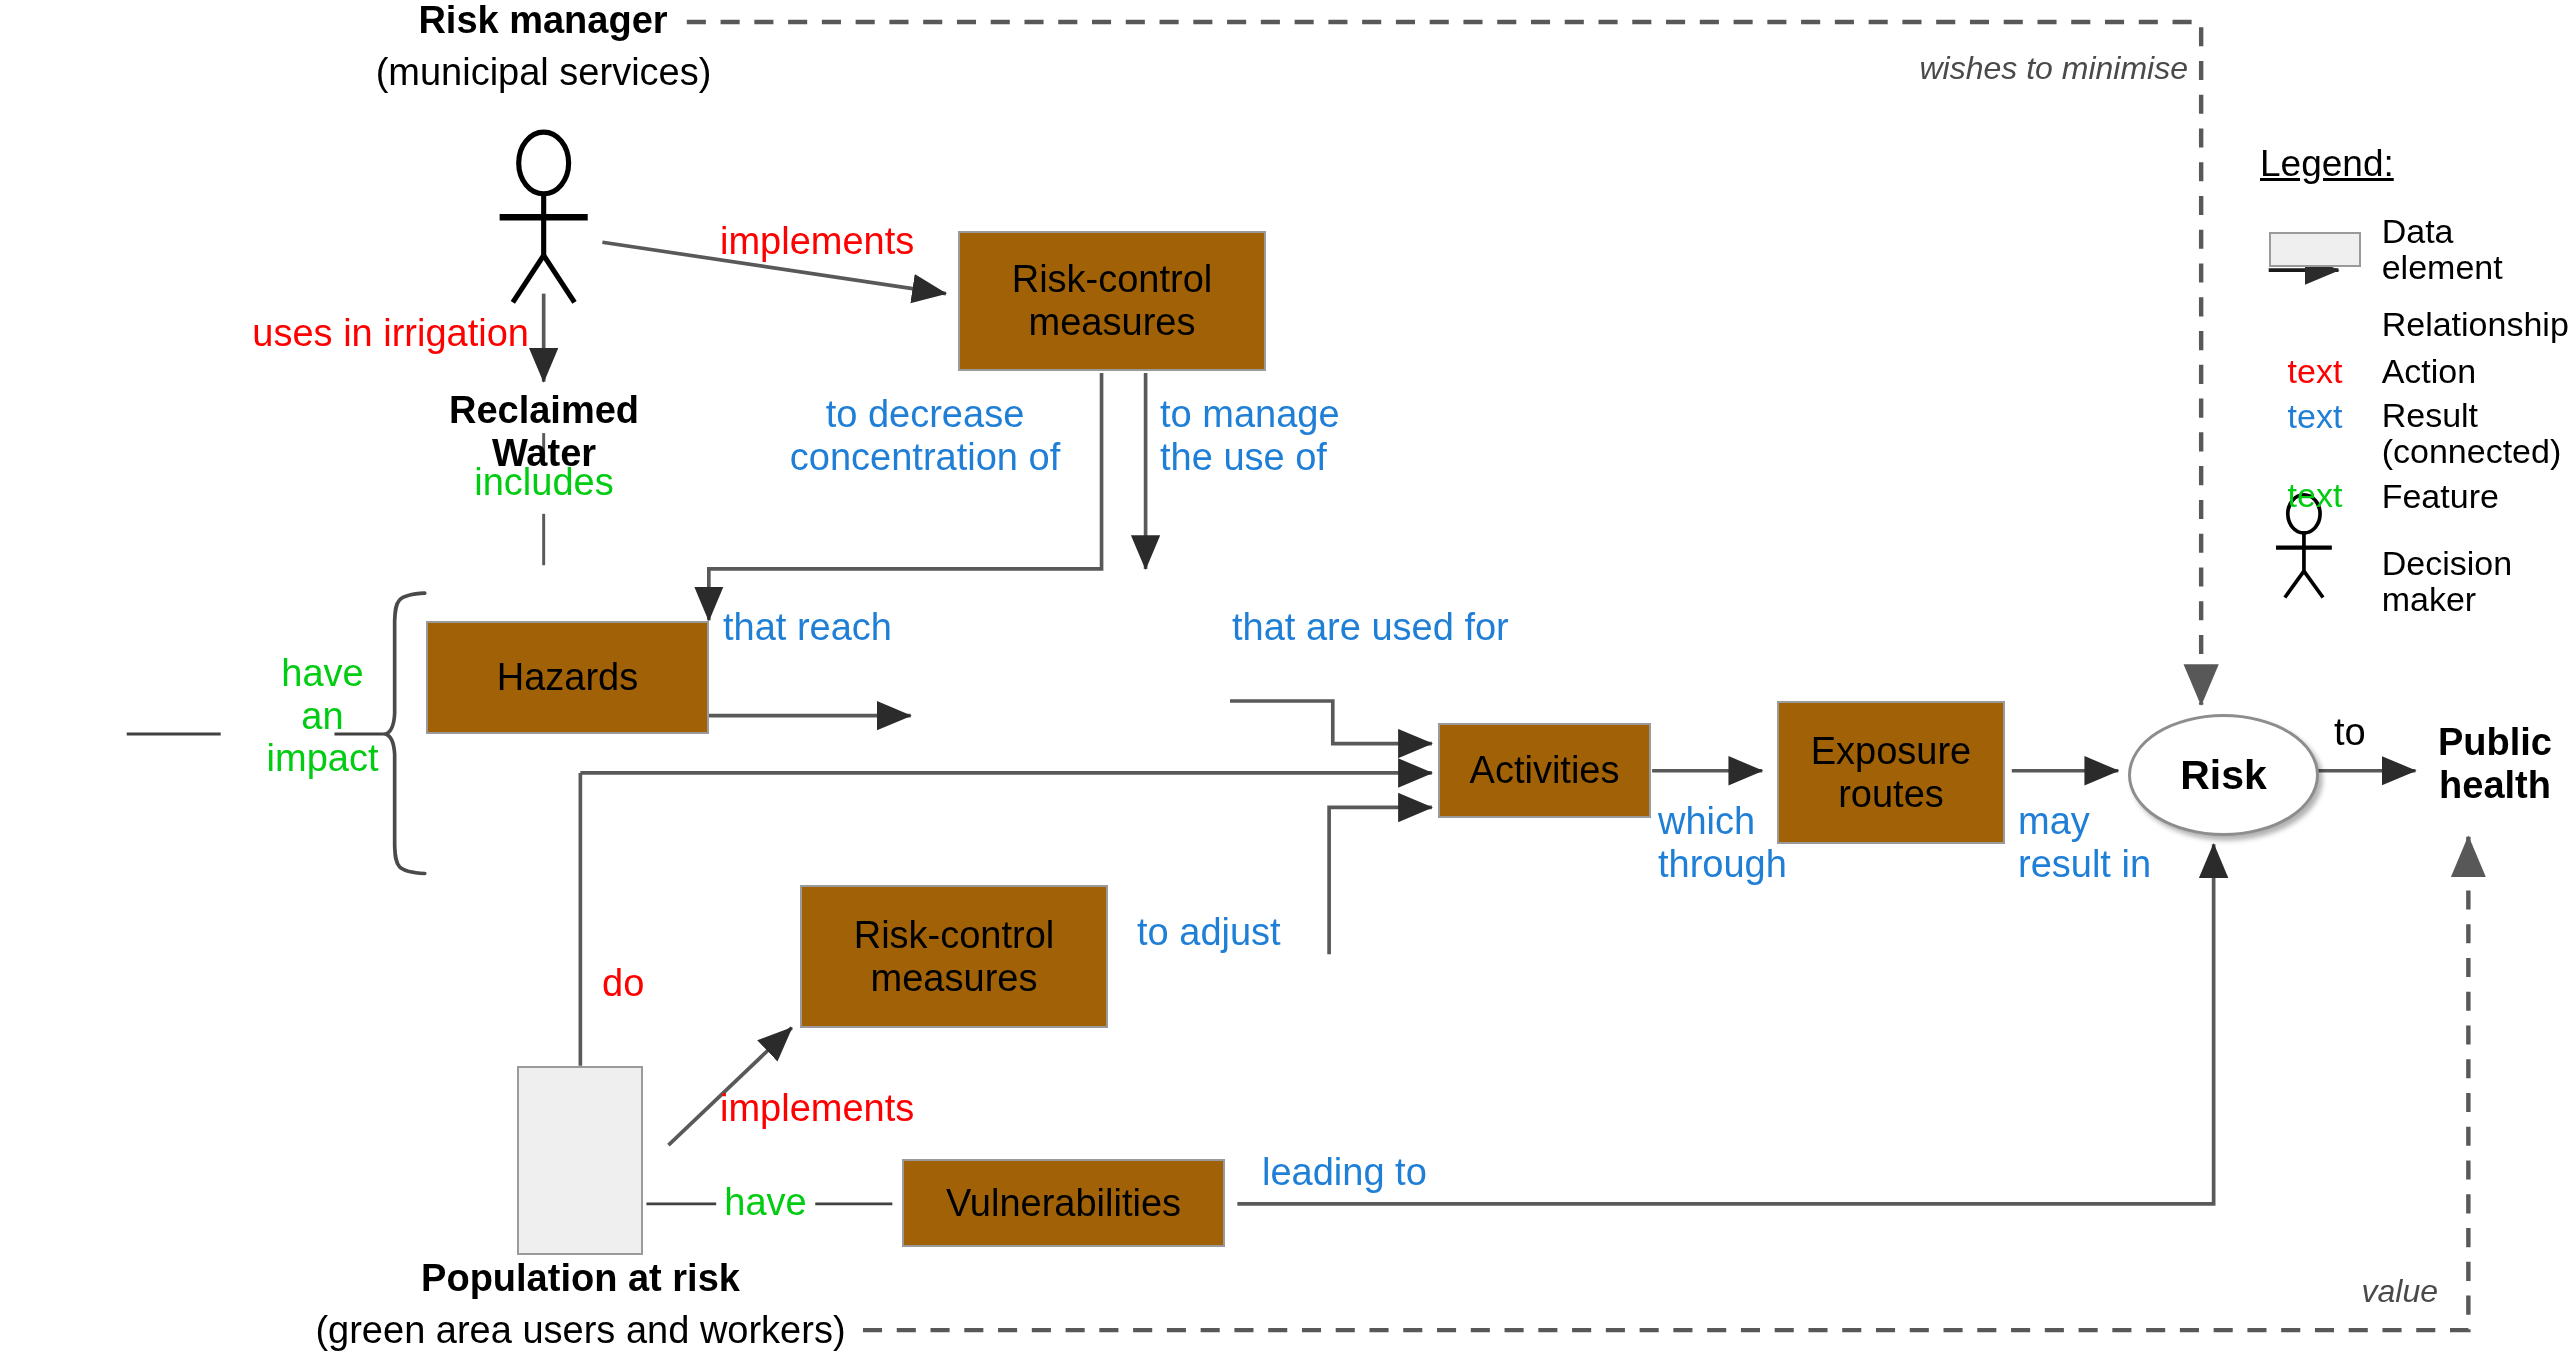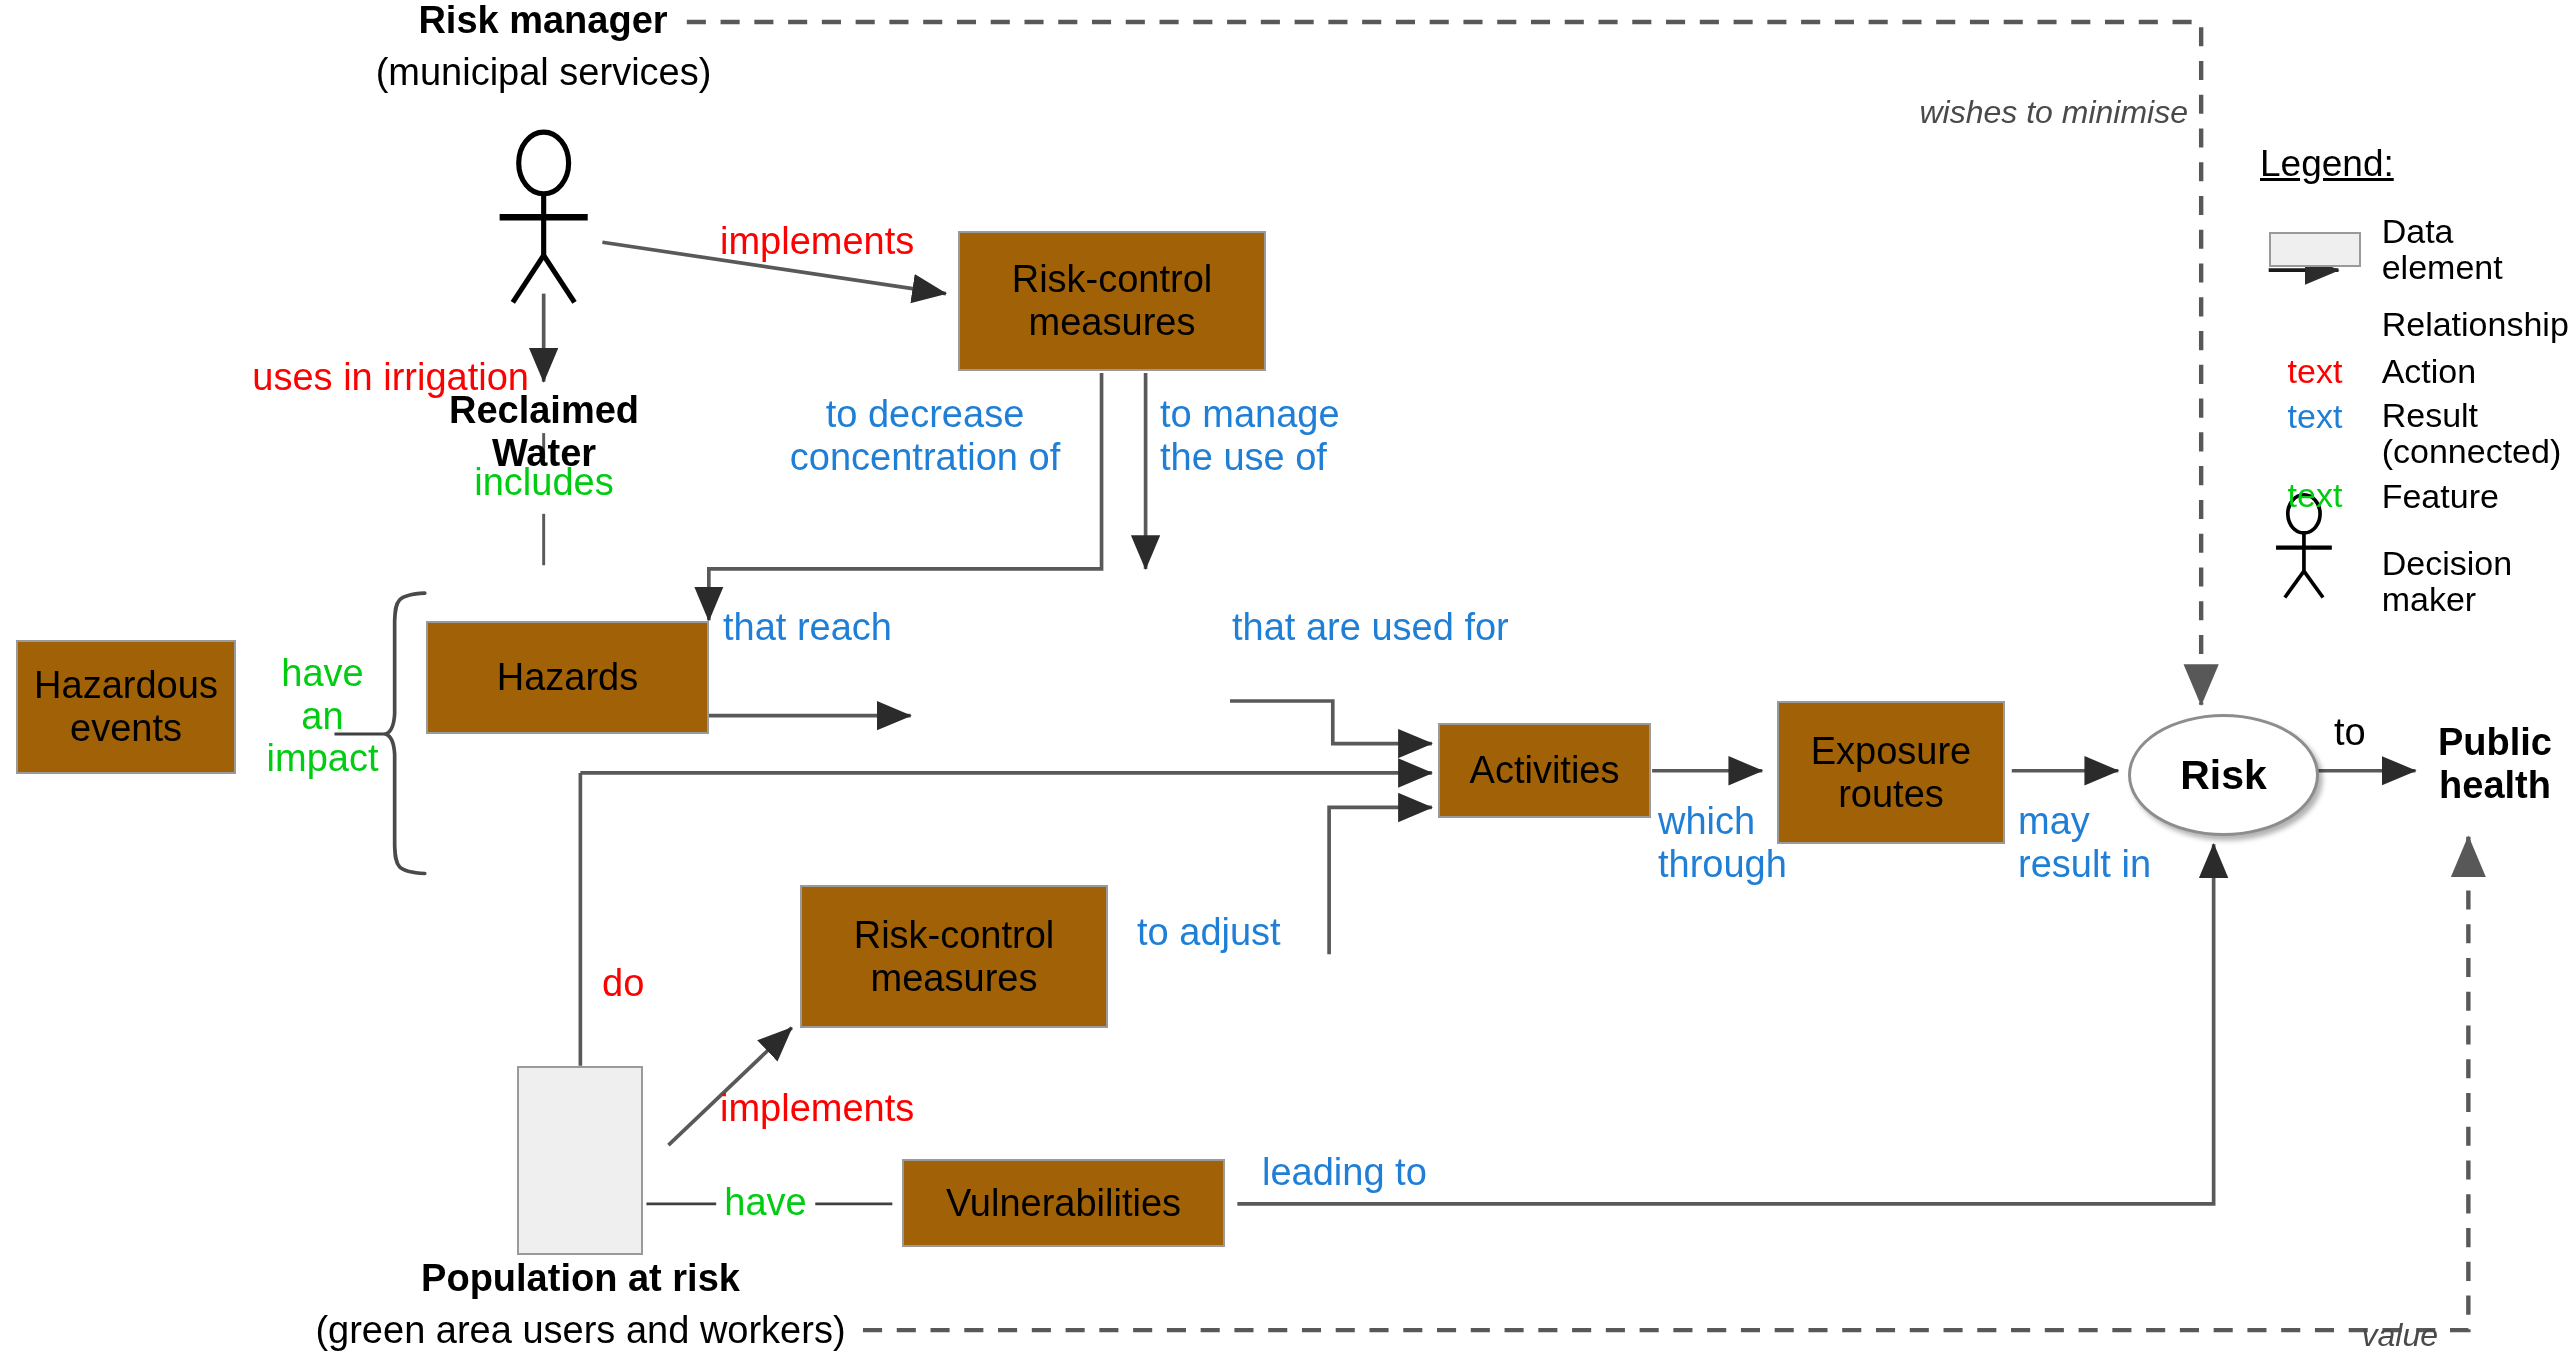--- a/index.html
+++ b/index.html
@@ -12,21 +12,21 @@
         font-size:38px;line-height:1.12;font-family:"Liberation Sans",sans-serif;}
   .lbl{position:absolute;white-space:pre-line;line-height:1.12;
        font-family:"Liberation Sans",sans-serif;}
   .plain{color:#000;font-size:38px;}
   .bold{color:#000;font-size:38px;font-weight:bold;}
   .act{color:#ff0000;font-size:38px;}
   .res{color:#1f7fd6;font-size:38px;}
   .feat{color:#00cc11;font-size:38px;}
   .ital{color:#4a4a4a;font-size:32px;font-style:italic;}
   .ctr{text-align:center;}
-  .rght{text-align:right;margin-top:44px;}
+  .rght{text-align:right;}
   .risk{position:absolute;width:185px;height:116px;border:3.7px solid #8d8d8d;
         border-radius:50%;background:#fff;display:flex;align-items:center;
         justify-content:center;font-size:41px;font-weight:bold;color:#000;
         box-shadow:3.7px 4.4px 5.1px rgba(0,0,0,.30);}
   .legendbox{position:absolute;}
   .lgtitle{font-size:37px;color:#000;text-decoration:underline;}
   .lgrow{display:flex;align-items:center;margin-top:10.3px;}
   .lgsym{width:110px;display:flex;justify-content:center;align-items:center;flex:0 0 110px;}
   .lgtxt{font-size:34px;color:#000;line-height:1.06;margin-left:11.7px;}
   .lgswatch{width:88px;height:31px;background:#efefef;border:2.2px solid #9a9a9a;}
@@ -141,22 +141,20 @@
   <div class="figbox" style="left:517px;top:1066px;width:126px;height:189px;"></div>
 
   <div class="lbl bold ctr" style="left:419px;top:389px;width:250px;">Reclaimed
 Water</div>
 
   <div class="node" style="left:958px;top:231px;width:308px;height:140px;">Risk-control
 measures</div>
 
   <div class="node" style="left:426px;top:621px;width:283px;height:113px;">Hazards</div>
 
-  <div class="node" style="left:16px;top:640px;width:220px;height:134px;">Hazardous
-events</div>
 
 
   <div class="node" style="left:1438px;top:723px;width:213px;height:95px;">Activities</div>
 
   <div class="node" style="left:1777px;top:701px;width:228px;height:143px;">Exposure
 routes</div>
 
   <div class="node" style="left:800px;top:885px;width:308px;height:143px;">Risk-control
 measures</div>
 

